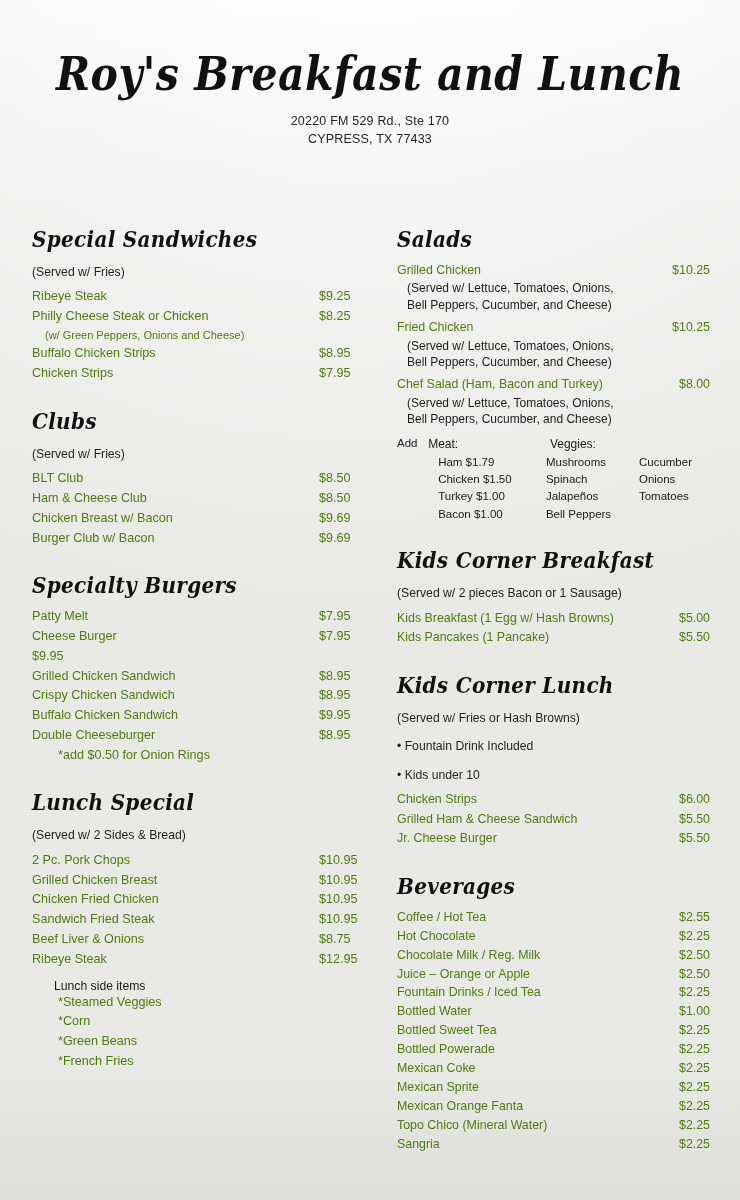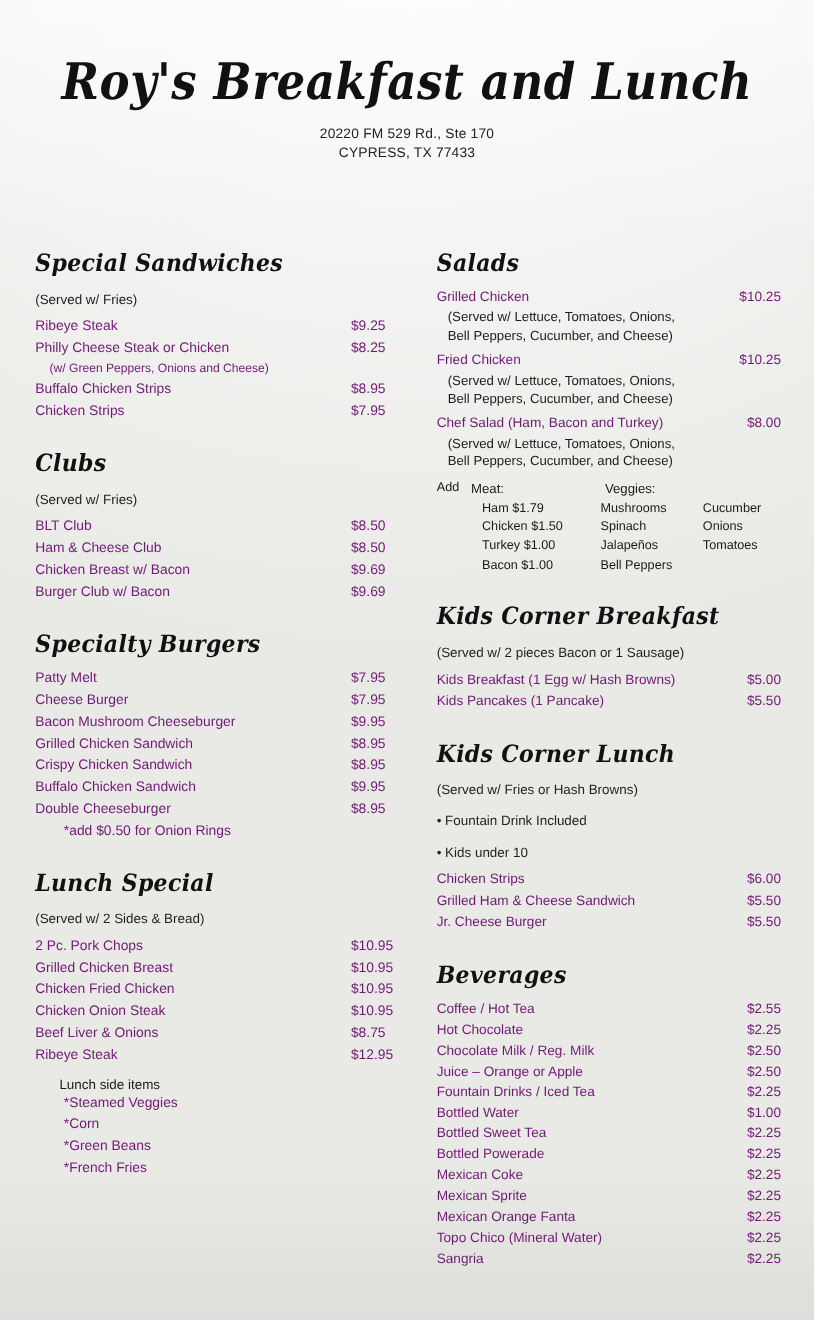--- a/index.html
+++ b/index.html
@@ -86,21 +86,21 @@
     line-height: 1.35;
     margin-top: 12px;
   }
 
   .items { width: 100%; }
   .row {
     display: flex;
     align-items: baseline;
     font-size: 12.6px;
     line-height: 1.57;
-    color: #701a75;
+    color: #4d7c0f;
   }
   .row .name { flex: 1 1 auto; padding-right: 8px; }
   .row .price { flex: 0 0 auto; width: 52px; text-align: left; }
   .row.sub .name { font-size: 11px; padding-left: 13px; }
   .row.star .name { padding-left: 26px; }
 
   .right .row .price { width: 56px; text-align: right; }
   .col-right .row { font-size: 12.4px; }
 
   
@@ -211,21 +211,20 @@
         <div class="items">
           <div class="row">
             <span class="name">Patty Melt</span>
             <span class="price">$7.95</span>
           </div>
           <div class="row">
             <span class="name">Cheese Burger</span>
             <span class="price">$7.95</span>
           </div>
           <div class="row">
-            <span class="name">Bacon Mushroom Cheeseburger</span>
             <span class="price">$9.95</span>
           </div>
           <div class="row">
             <span class="name">Grilled Chicken Sandwich</span>
             <span class="price">$8.95</span>
           </div>
           <div class="row">
             <span class="name">Crispy Chicken Sandwich</span>
             <span class="price">$8.95</span>
           </div>
@@ -253,21 +252,21 @@
           </div>
           <div class="row">
             <span class="name">Grilled Chicken Breast</span>
             <span class="price">$10.95</span>
           </div>
           <div class="row">
             <span class="name">Chicken Fried Chicken</span>
             <span class="price">$10.95</span>
           </div>
           <div class="row">
-            <span class="name">Chicken Onion Steak</span>
+            <span class="name">Sandwich Fried Steak</span>
             <span class="price">$10.95</span>
           </div>
           <div class="row">
             <span class="name">Beef Liver &amp; Onions</span>
             <span class="price">$8.75</span>
           </div>
           <div class="row">
             <span class="name">Ribeye Steak</span>
             <span class="price">$12.95</span>
           </div>

